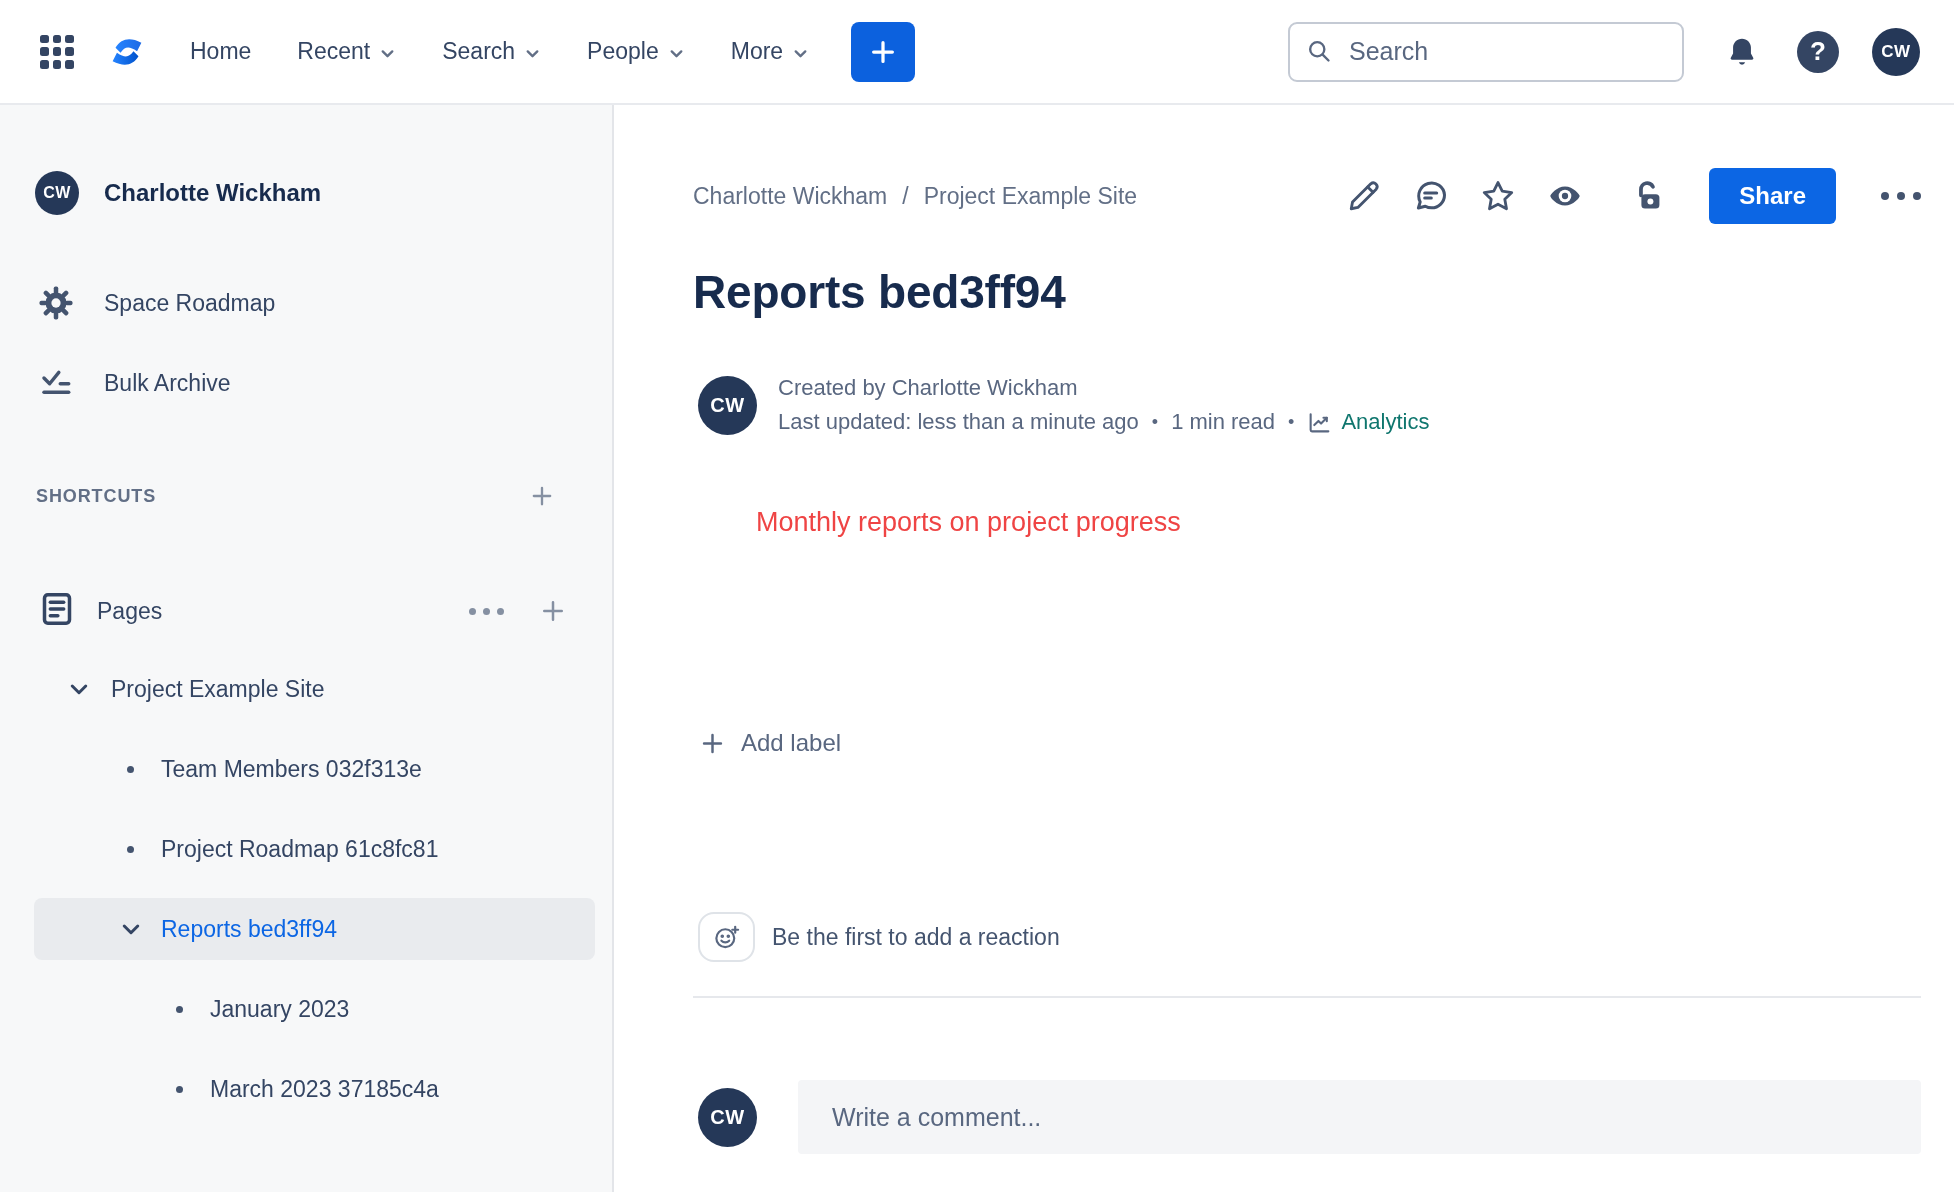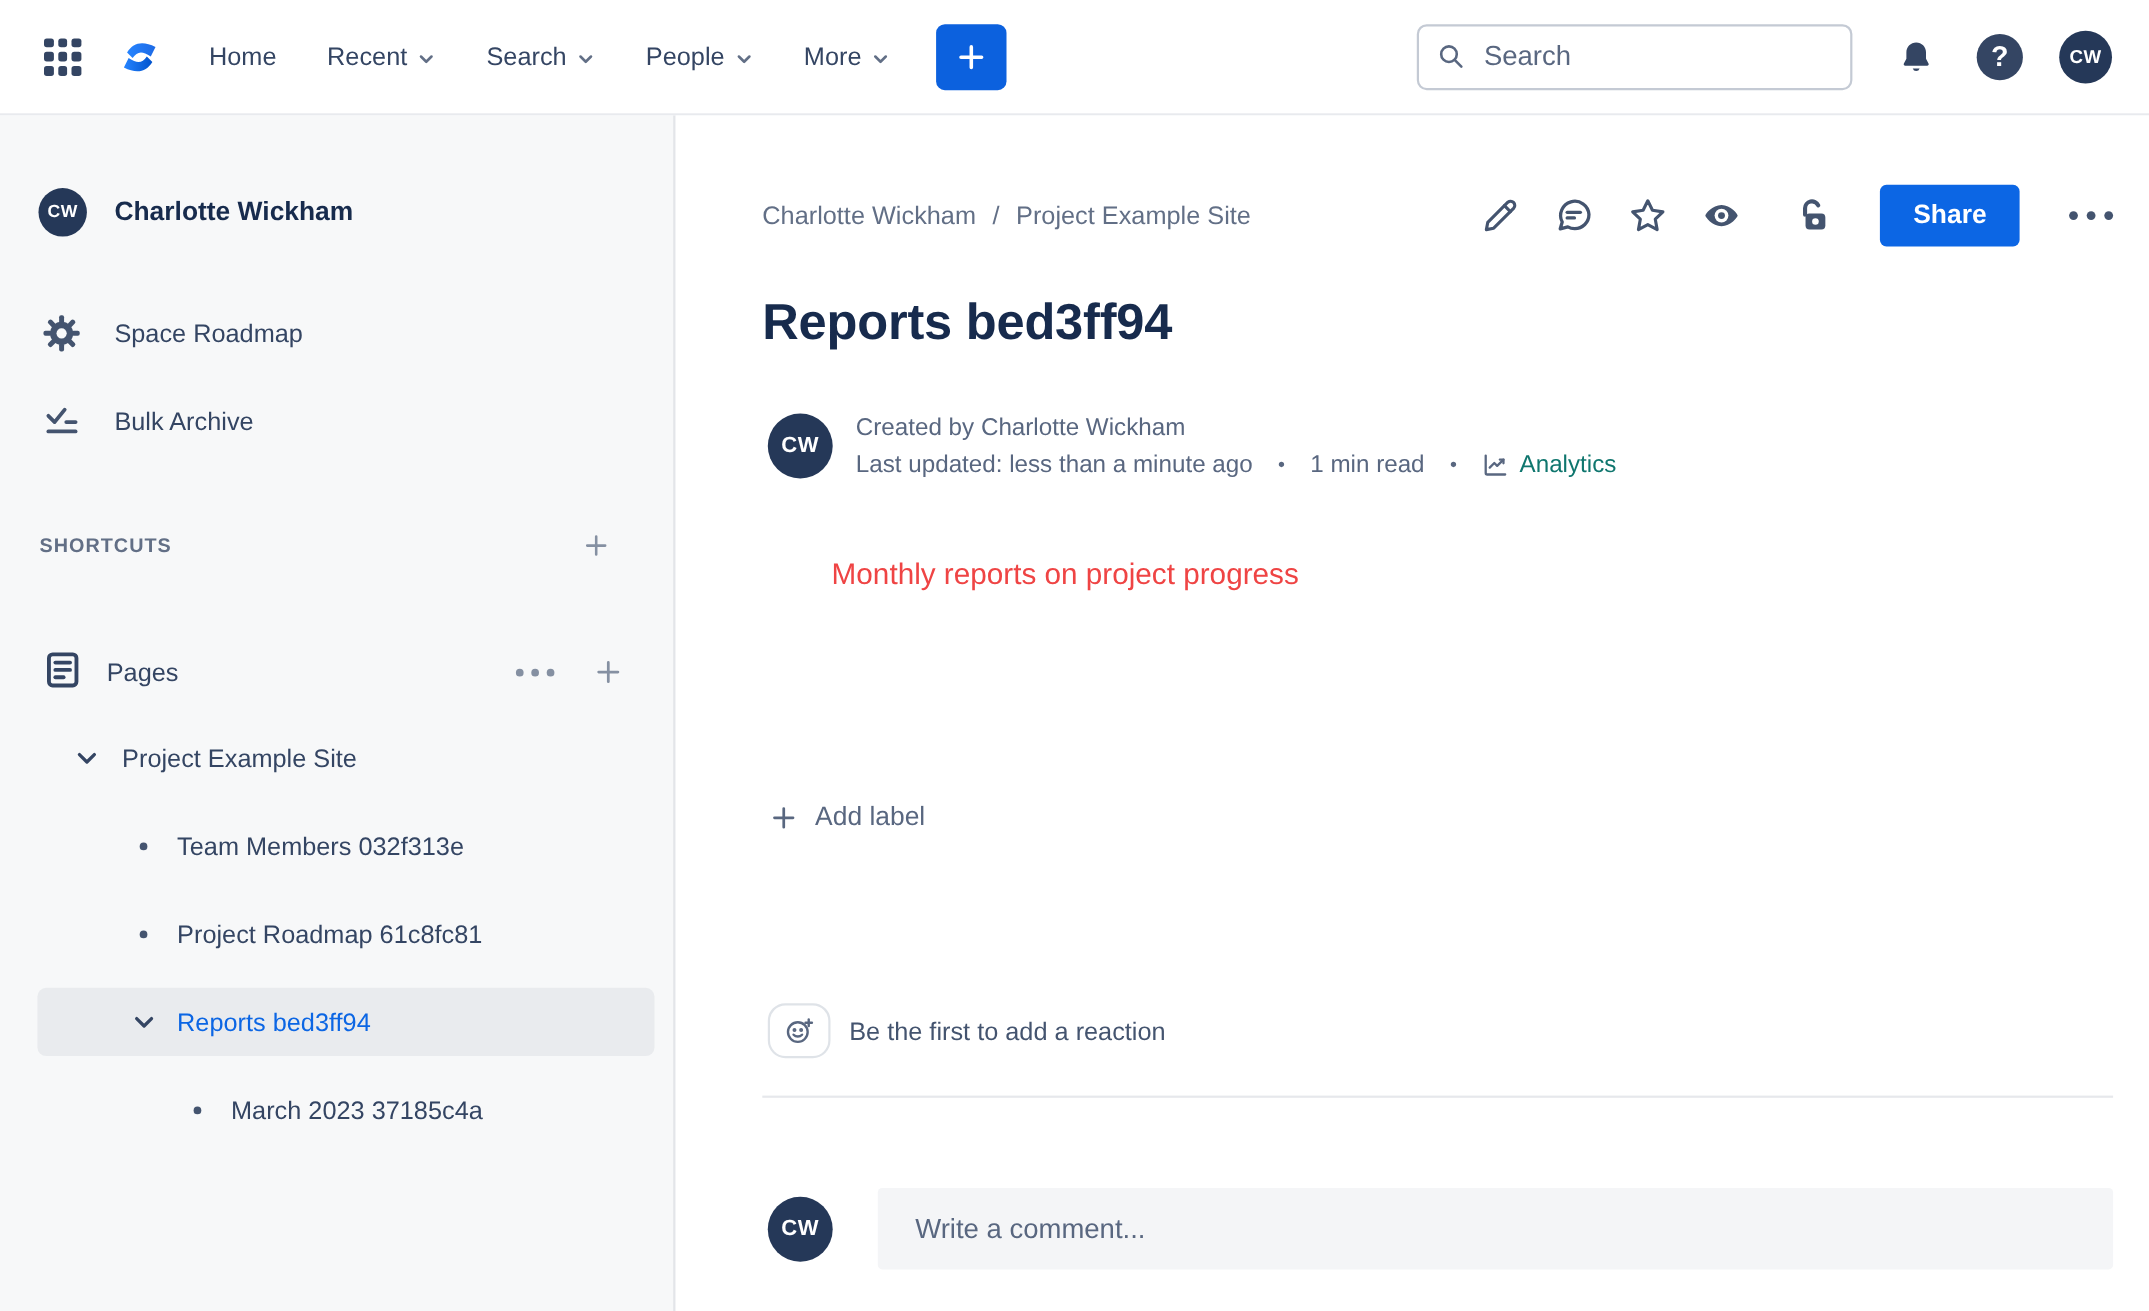--- a/index.html
+++ b/index.html
@@ -88,21 +88,21 @@
     background: #0C66E4; color: #fff; font-size: 24px; font-weight: 600; cursor: pointer;
     font-family: inherit; }
   .more-btn { margin-left: 14px; background: none; border: none; cursor: pointer;
     display: flex; gap: 8px; }
   .more-btn i { width: 8px; height: 8px; border-radius: 50%; background: #44546F; }
   .page-title { margin-top: 40px; font-size: 46px; font-weight: 600; color: #172B4D;
     letter-spacing: -0.2px; }
   .byline { margin-top: 52px; display: flex; align-items: center; }
   .avatar-byline { width: 59px; height: 59px; font-size: 20px; margin-left: 5px; flex: 0 0 auto; }
   .byline-text { margin-left: 21px; font-size: 22px; color: #596780; line-height: 34px; }
-  .byline-line2 { display: flex; align-items: center; gap: 23px; }
+  .byline-line2 { display: flex; align-items: center; gap: 13px; }
   .byline-sep { font-size: 18px; }
   .analytics-link { display: flex; align-items: center; gap: 9px; cursor: pointer; color: #0f766e; }
   .body-par { margin-top: 68px; margin-left: 63px; font-size: 27px; color: #ef4444; }
   .add-label { margin-top: 188px; margin-left: 6px; display: flex; align-items: center; gap: 15px;
     background: none; border: none; cursor: pointer; font-size: 24px; color: #596780;
     font-family: inherit; height: 34px; }
   .reaction { margin-top: 152px; display: flex; align-items: center; text-align: right; }
   .reaction-pill { width: 57px; height: 50px; margin-left: 5px; border: 2px solid #DFE3E8;
     border-radius: 16px; background: #fff; display: flex; align-items: center; justify-content: center;
     cursor: pointer; }
@@ -300,20 +300,26 @@
             <svg width="24" height="24" viewBox="0 0 16 16" fill="none" stroke="#344563" stroke-width="2" stroke-linecap="round" stroke-linejoin="round">
                 <path d="M3.5 6l4.5 4.5L12.5 6"></path>
               </svg>
           </span>
           <span class="tree-label">Reports bed3ff94</span>
         </div>
         <div class="tree-row lvl2">
           <span class="bullet">
               <i></i>
             </span>
+          <span class="tree-label">January 2023</span>
+        </div>
+        <div class="tree-row lvl2">
+          <span class="bullet">
+              <i></i>
+            </span>
           <span class="tree-label">March 2023 37185c4a</span>
         </div>
       </div>
     </aside>
 
     <main class="content">
 
       <div class="page-header">
         <nav class="breadcrumb">
           <span class="crumb">Charlotte Wickham</span>

